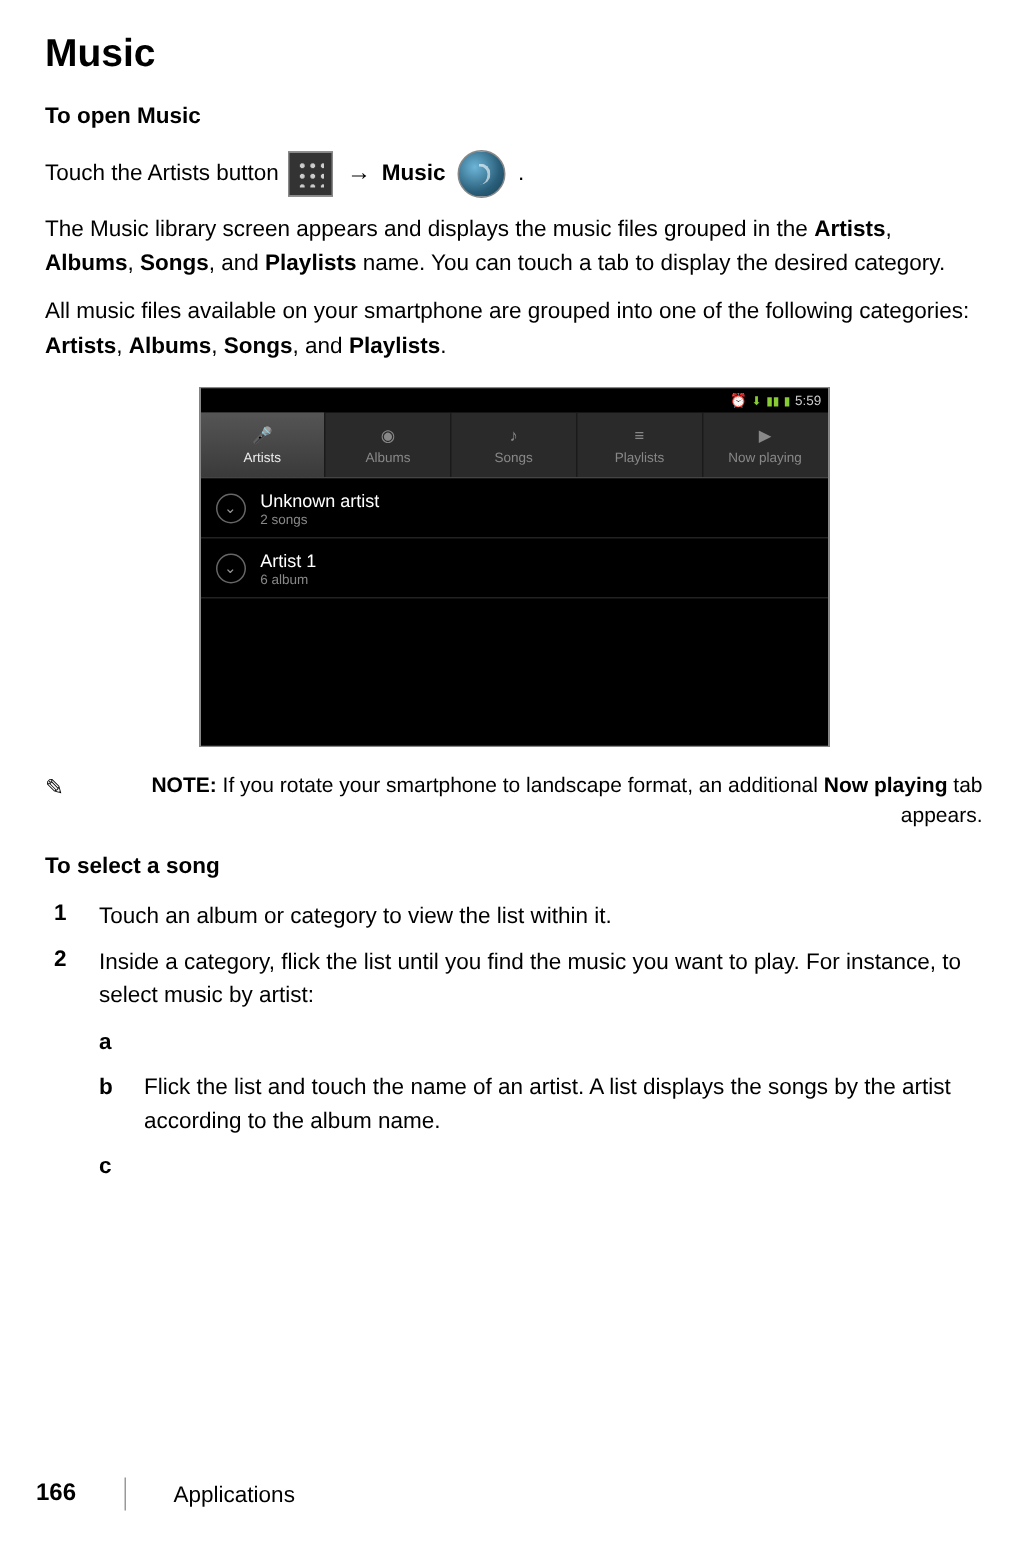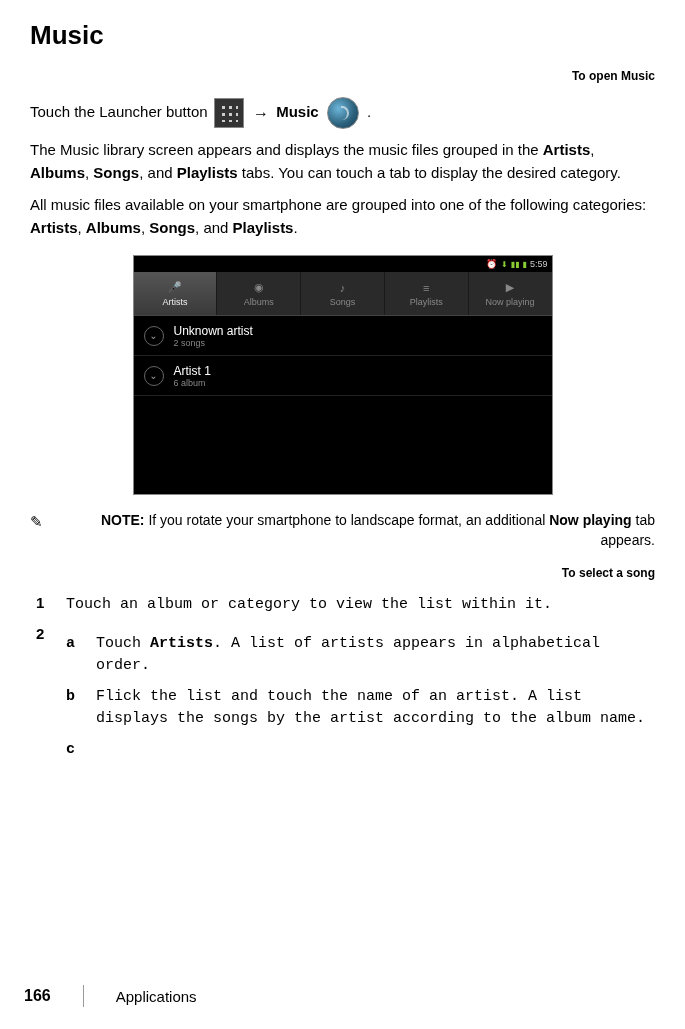--- a/index.html
+++ b/index.html
@@ -15,25 +15,24 @@
       height: 1029px;
       position: relative;
       padding: 20px 30px;
     }
     h1 {
       font-size: 26px;
       font-weight: bold;
       margin-bottom: 18px;
     }
     h2 {
-      font-size: 12px;
+      font-size: 15px;
       font-weight: bold;
       margin-bottom: 14px;
       margin-top: 10px;
-      text-align: right;
     }
     p {
       font-size: 15px;
       line-height: 1.5;
       margin-bottom: 10px;
     }
     .launcher-icon {
       display: inline-block;
       width: 30px;
       height: 30px;
@@ -211,21 +210,20 @@
       margin-bottom: 8px;
     }
     .step-num {
       font-weight: bold;
       font-size: 15px;
       min-width: 14px;
     }
     .step-content {
       font-size: 15px;
       line-height: 1.5;
-      font-family: Liberation Mono, monospace;
     }
     .substep-list {
       margin-top: 8px;
     }
     .substep {
       display: flex;
       gap: 16px;
       margin-bottom: 8px;
     }
     .substep-letter {
@@ -259,30 +257,30 @@
     }
   </style>
 </head>
 <body>
 
 <h1>Music</h1>
 
 <h2>To open Music</h2>
 
 <p>
-  <span>Touch the Launcher button </span>
+  <span>Touch the Artists button </span>
   <span class="launcher-icon"></span>
   <span class="arrow">→</span>
   <span class="bold">Music</span>
   <span class="music-icon"></span>
   <span>.</span>
 </p>
 
 <p>
-  <span>The Music library screen appears and displays the music files grouped in the </span><span class="bold">Artists</span><span>, </span><span class="bold">Albums</span><span>, </span><span class="bold">Songs</span><span>, and </span><span class="bold">Playlists</span><span> tabs. You can touch a tab to display the desired category.</span>
+  <span>The Music library screen appears and displays the music files grouped in the </span><span class="bold">Artists</span><span>, </span><span class="bold">Albums</span><span>, </span><span class="bold">Songs</span><span>, and </span><span class="bold">Playlists</span><span> name. You can touch a tab to display the desired category.</span>
 </p>
 
 <p>
   <span>All music files available on your smartphone are grouped into one of the following categories: </span><span class="bold">Artists</span><span>, </span><span class="bold">Albums</span><span>, </span><span class="bold">Songs</span><span>, and </span><span class="bold">Playlists</span><span>.</span>
 </p>
 
 <div class="screenshot-container">
   <div class="phone-screen">
     <div class="status-bar">
       <span>⏰</span>
@@ -342,26 +340,24 @@
 <h2>To select a song</h2>
 
 <div class="step-list">
   <div class="step">
     <div class="step-num">1</div>
     <div class="step-content">Touch an album or category to view the list within it.</div>
   </div>
   <div class="step">
     <div class="step-num">2</div>
     <div class="step-content">
+      <span>Inside a category, flick the list until you find the music you want to play. For instance, to select music by artist:</span>
       <div class="substep-list">
         <div class="substep">
           <div class="substep-letter">a</div>
-          <div class="substep-content">
-            <span>Touch </span><span class="bold">Artists</span><span>. A list of artists appears in alphabetical order.</span>
-          </div>
         </div>
         <div class="substep">
           <div class="substep-letter">b</div>
           <div class="substep-content">Flick the list and touch the name of an artist. A list displays the songs by the artist according to the album name.</div>
         </div>
         <div class="substep">
           <div class="substep-letter">c</div>
         </div>
       </div>
     </div>

